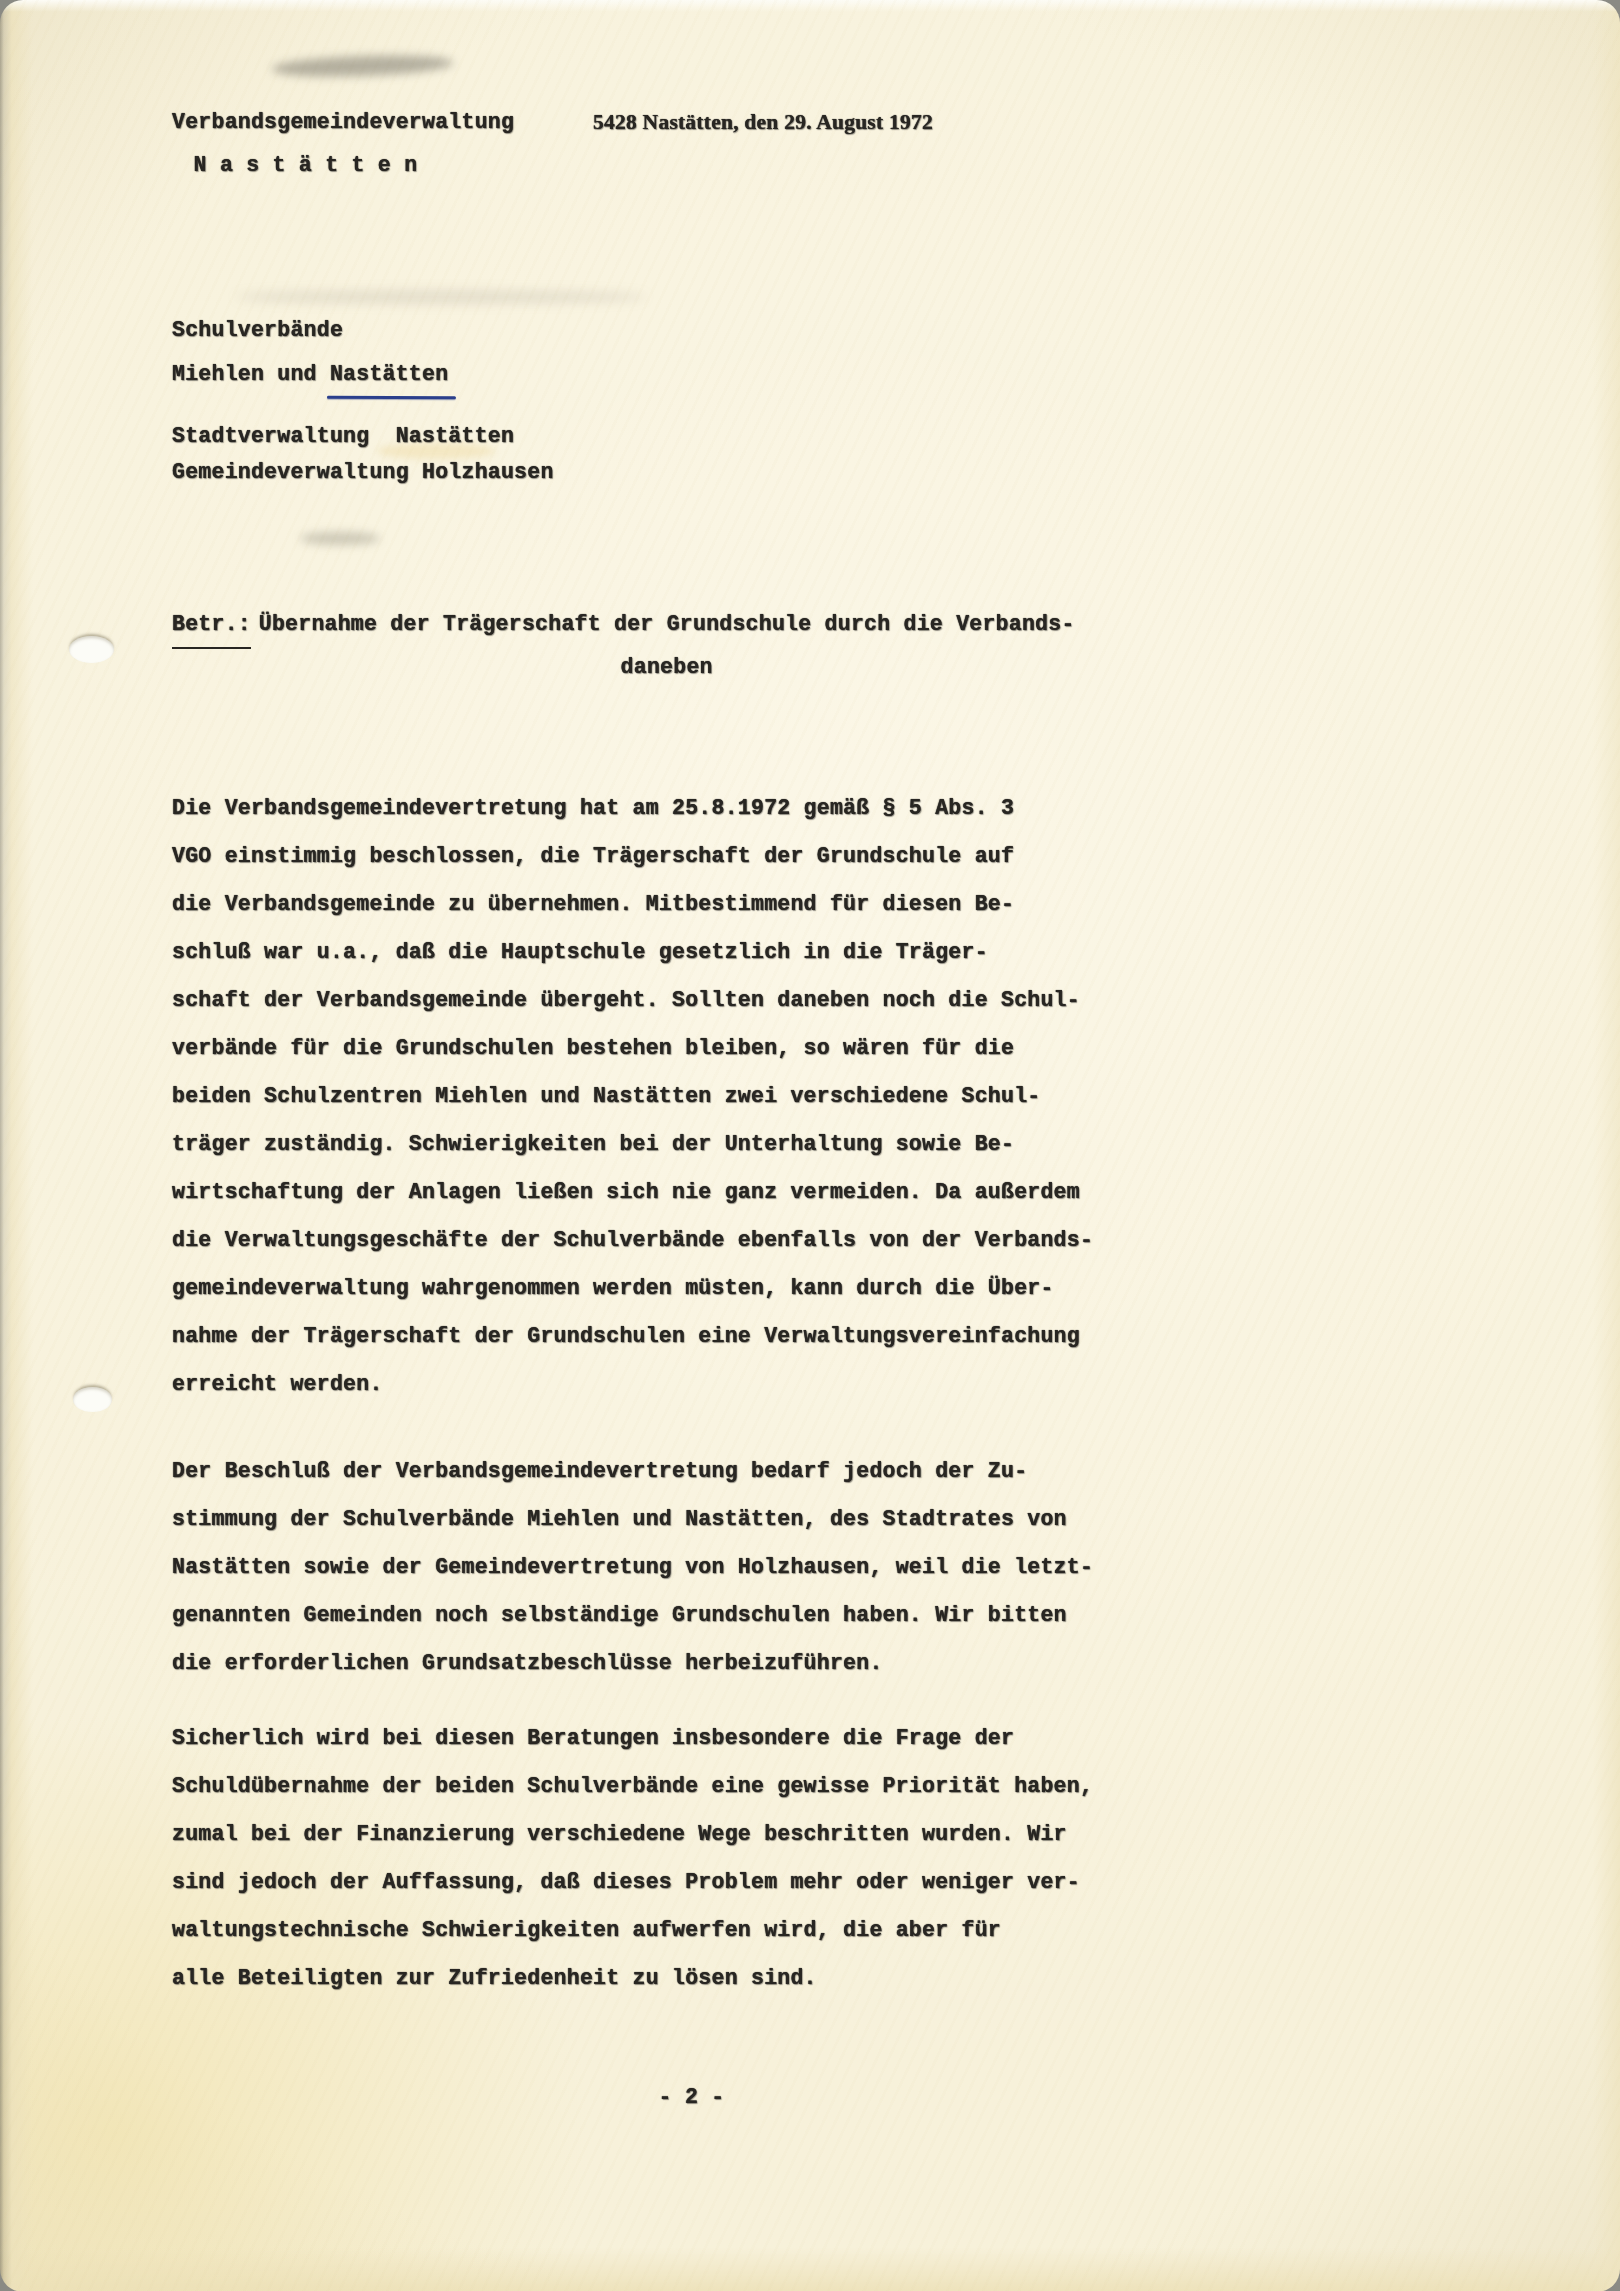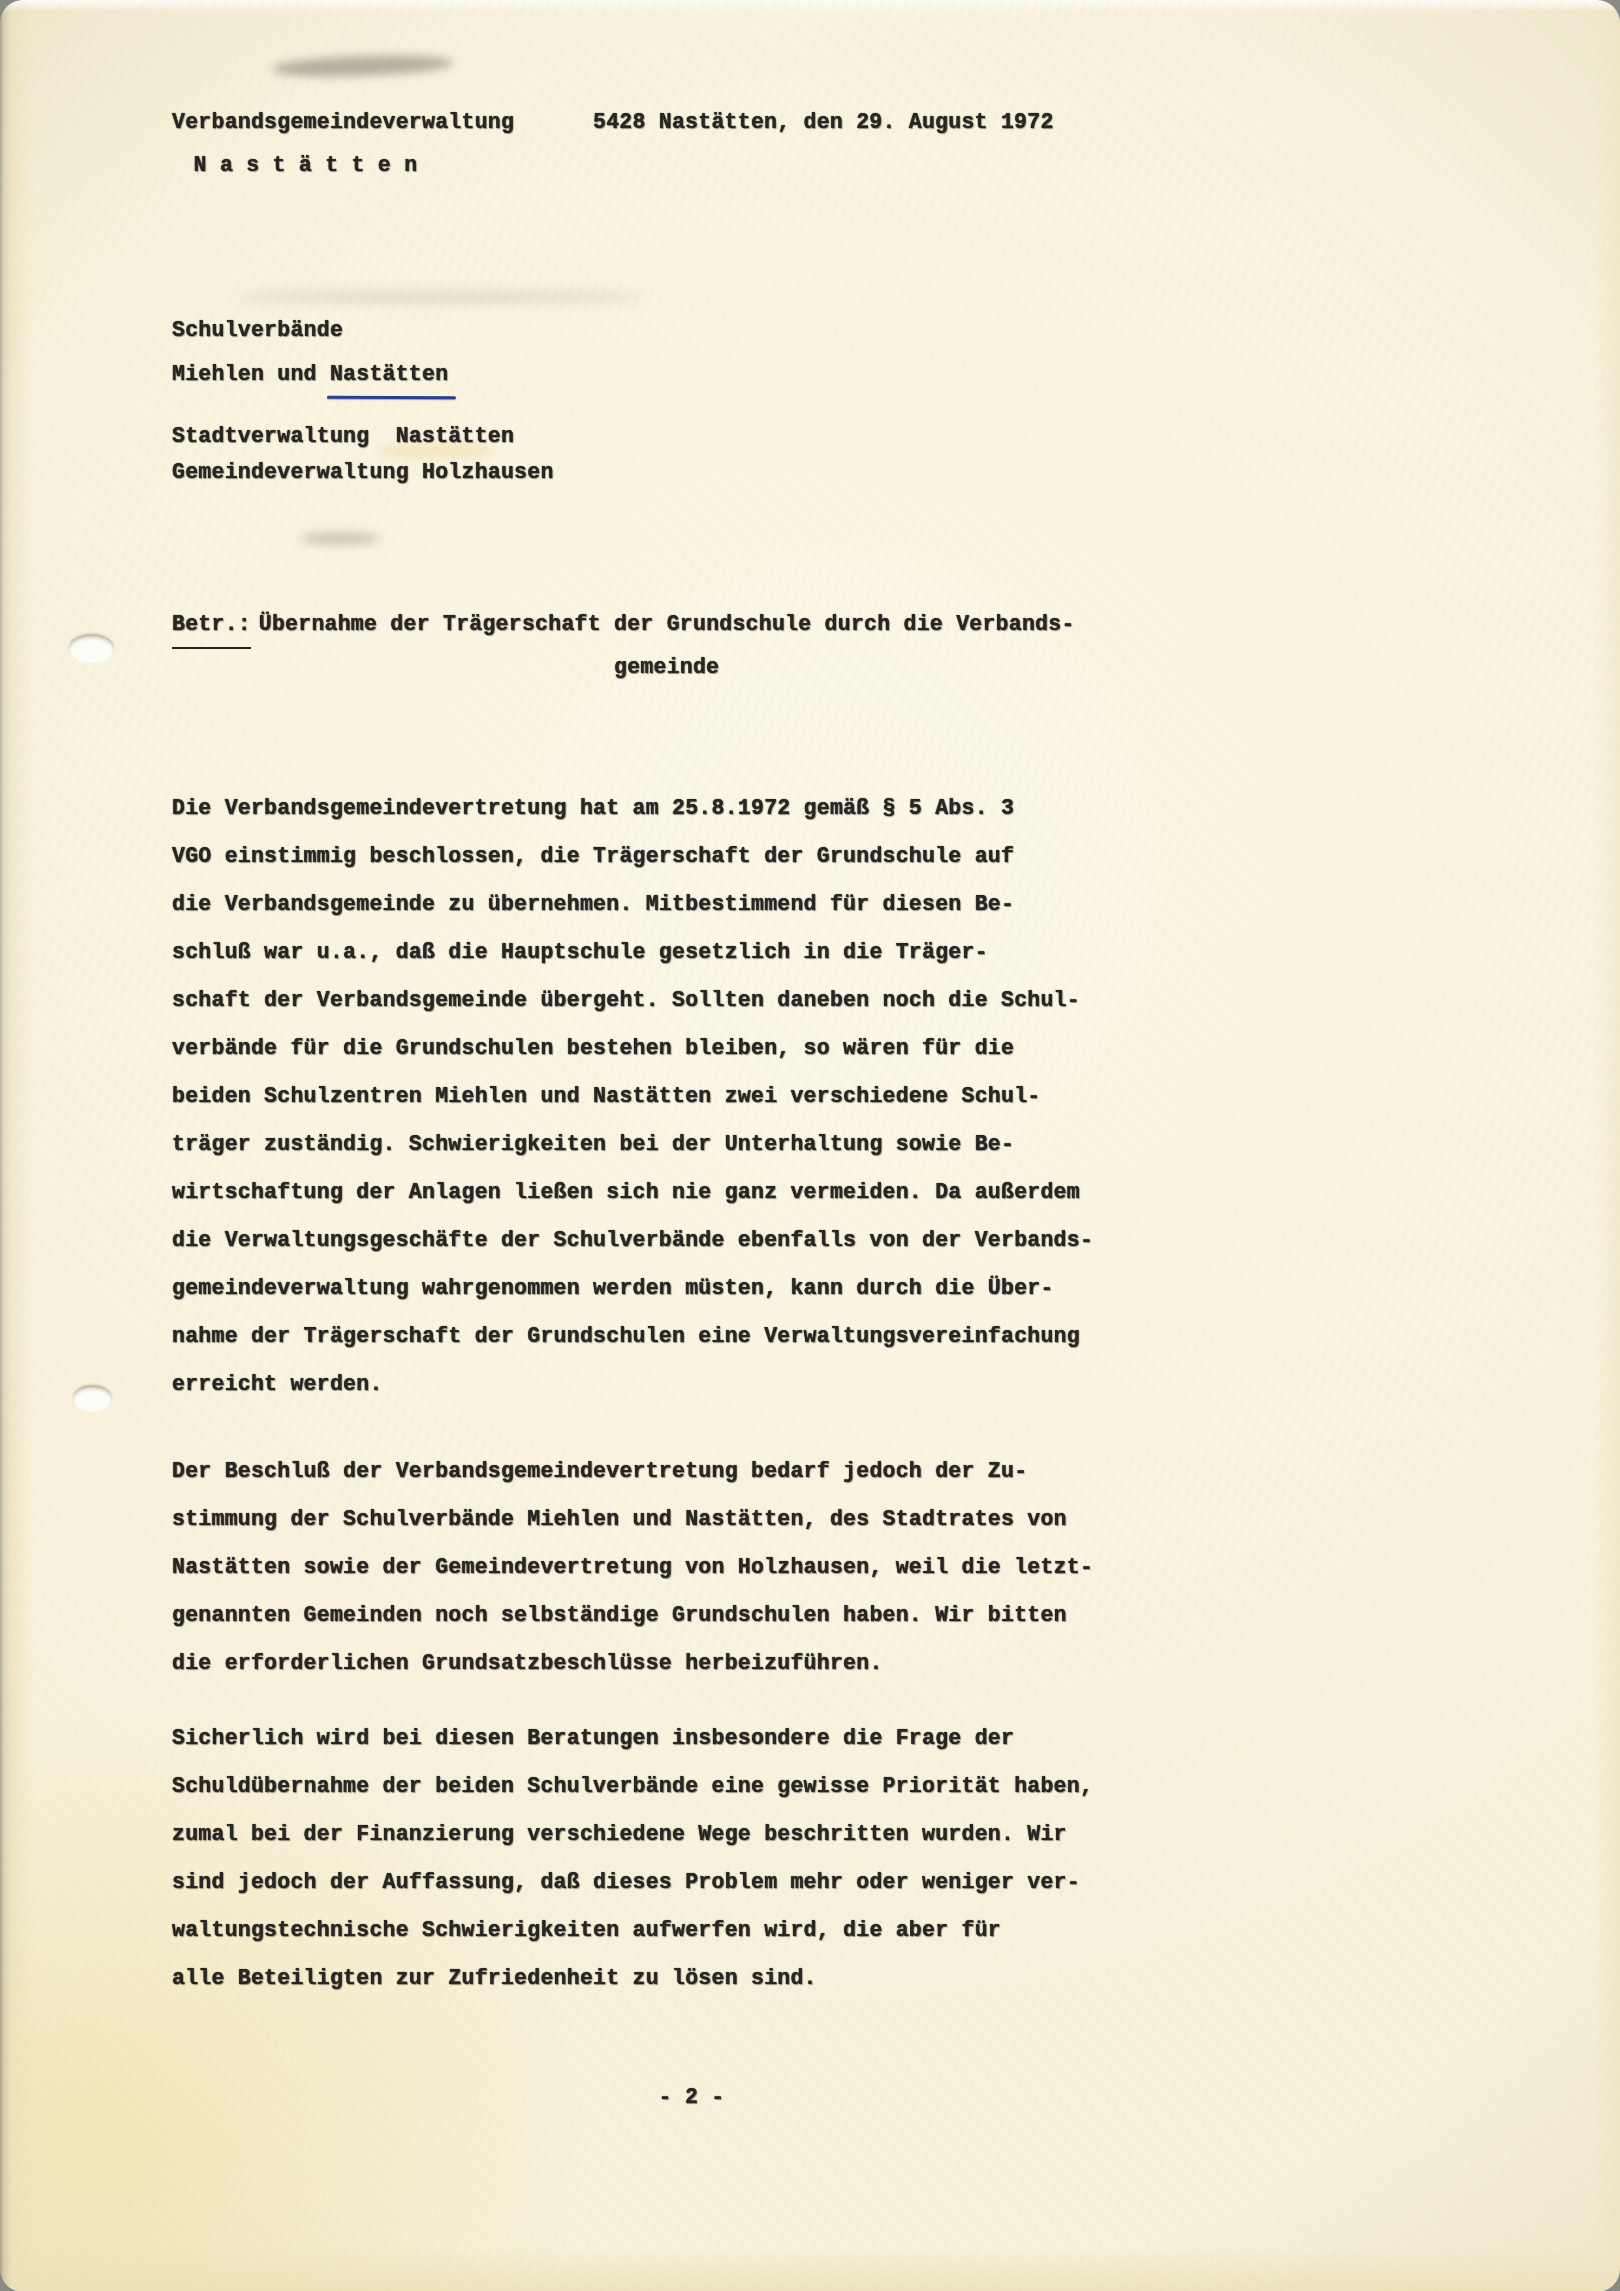--- a/index.html
+++ b/index.html
@@ -50,20 +50,21 @@
     left: 172px;
     top: 101px;
   }
   .sender .line { line-height: 43px; }
   .sender .indent { padding-left: 21.6px; }
   .dateline {
     position: absolute;
     left: 593px;
     top: 101px;
     line-height: 43px;
+    font-family: Liberation Serif, serif;
   }
   .recipients {
     position: absolute;
     left: 172px;
     top: 308px;
   }
   .recipients .block1 .line { line-height: 44px; }
   .recipients .spacer { height: 21.6px; }
   .recipients .block2 .line { line-height: 36px; }
   .ink-underline-wrap {
@@ -182,21 +183,21 @@
     <div class="block2">
       <div class="tw line">Stadtverwaltung  Nastätten</div>
       <div class="tw line">Gemeindeverwaltung Holzhausen</div>
     </div>
   </div>
 
   <div class="subject">
     <span class="tw label">Betr.:</span>
     <div class="text">
       <div class="tw line">Übernahme der Trägerschaft der Grundschule durch die Verbands-</div>
-      <div class="tw line">gemeinde</div>
+      <div class="tw line">daneben</div>
     </div>
   </div>
 
   <div class="body-text">
     <div class="paragraph p1">
       <div class="tw line">Die Verbandsgemeindevertretung hat am 25.8.1972 gemäß § 5 Abs. 3</div>
       <div class="tw line">VGO einstimmig beschlossen, die Trägerschaft der Grundschule auf</div>
       <div class="tw line">die Verbandsgemeinde zu übernehmen. Mitbestimmend für diesen Be-</div>
       <div class="tw line">schluß war u.a., daß die Hauptschule gesetzlich in die Träger-</div>
       <div class="tw line">schaft der Verbandsgemeinde übergeht. Sollten daneben noch die Schul-</div>

